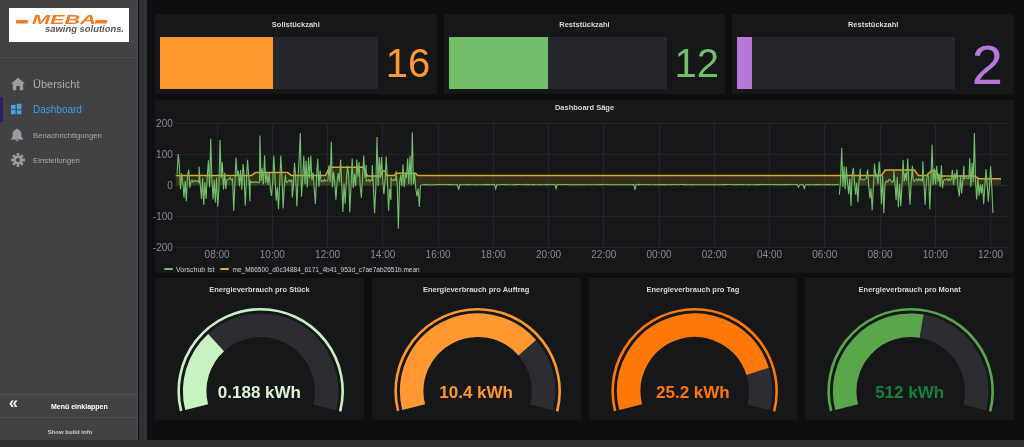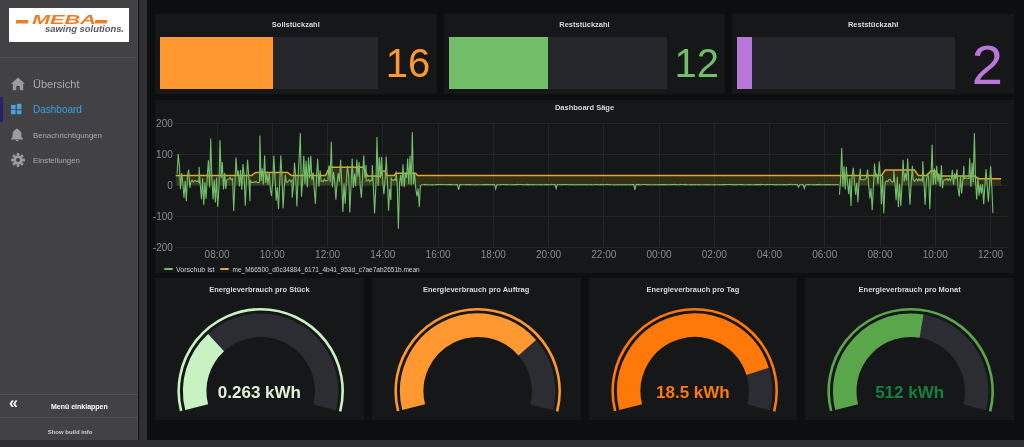--- a/index.html
+++ b/index.html
@@ -156,38 +156,39 @@
 <span style="display:inline-block;width:9px;height:2.5px;background:#e0a92a;vertical-align:middle;margin-left:4px;border-radius:1px"></span><span style="vertical-align:middle;margin-left:3px;font-size:6.5px">me_M66500_d0c34884_6171_4b41_953d_c7ae7ab2651b.mean</span>
 </div>
 </div>
 <div class="panel" style="left:155.0px;top:277.6px;width:208.75px;height:142.6px">
 <div class="ptitle" style="top:7px">Energieverbrauch pro Stück</div>
 <svg width="209" height="142" viewBox="0 0 209 142" style="position:absolute;left:0;top:0;overflow:visible">
         <path d="M 41.64 129.17 A 66.0 66.0 0 1 1 169.66 129.39" stroke="#2b2d32" stroke-width="23.5" fill="none"></path>
         <path d="M 41.64 129.17 A 66.0 66.0 0 0 1 61.09 64.54" stroke="#c8f2c2" stroke-width="23.5" fill="none"></path>
         <path d="M 26.11 133.04 A 82.0 82.0 0 1 1 185.17 133.32" stroke="#c8f2c2" stroke-width="2.6" fill="none"></path>
       </svg>
-<div class="gval" style="color:#dff3da">0.263 kWh</div>
+<div class="gval" style="color:#dff3da">0.188 kWh</div>
 </div>
     <div class="panel" style="left:371.75px;top:277.6px;width:208.75px;height:142.6px">
 <div class="ptitle" style="top:7px">Energieverbrauch pro Auftrag</div>
 <svg width="209" height="142" viewBox="0 0 209 142" style="position:absolute;left:0;top:0;overflow:visible">
         <path d="M 41.64 129.17 A 66.0 66.0 0 1 1 169.66 129.39" stroke="#2b2d32" stroke-width="23.5" fill="none"></path>
         <path d="M 41.64 129.17 A 66.0 66.0 0 0 1 155.26 69.64" stroke="#ff9830" stroke-width="23.5" fill="none"></path>
         <path d="M 26.11 133.04 A 82.0 82.0 0 1 1 185.17 133.32" stroke="#ff9830" stroke-width="2.6" fill="none"></path>
       </svg>
+<div class="gval" style="color:#ff9830">10.4 kWh</div>
 </div>
     <div class="panel" style="left:588.5px;top:277.6px;width:208.75px;height:142.6px">
 <div class="ptitle" style="top:7px">Energieverbrauch pro Tag</div>
 <svg width="209" height="142" viewBox="0 0 209 142" style="position:absolute;left:0;top:0;overflow:visible">
         <path d="M 41.64 129.17 A 66.0 66.0 0 1 1 169.66 129.39" stroke="#2b2d32" stroke-width="23.5" fill="none"></path>
         <path d="M 41.64 129.17 A 66.0 66.0 0 0 1 168.62 93.35" stroke="#ff780a" stroke-width="23.5" fill="none"></path>
         <path d="M 26.11 133.04 A 82.0 82.0 0 1 1 185.17 133.32" stroke="#ff780a" stroke-width="2.6" fill="none"></path>
       </svg>
-<div class="gval" style="color:#ff780a">18.5 kWh</div>
+<div class="gval" style="color:#ff780a">25.2 kWh</div>
 </div>
     <div class="panel" style="left:805.25px;top:277.6px;width:208.75px;height:142.6px">
 <div class="ptitle" style="top:7px">Energieverbrauch pro Monat</div>
 <svg width="209" height="142" viewBox="0 0 209 142" style="position:absolute;left:0;top:0;overflow:visible">
         <path d="M 41.64 129.17 A 66.0 66.0 0 1 1 169.66 129.39" stroke="#2b2d32" stroke-width="23.5" fill="none"></path>
         <path d="M 41.64 129.17 A 66.0 66.0 0 0 1 116.57 48.11" stroke="#5aa64b" stroke-width="23.5" fill="none"></path>
         <path d="M 26.11 133.04 A 82.0 82.0 0 1 1 185.17 133.32" stroke="#5aa64b" stroke-width="2.6" fill="none"></path>
       </svg>
 <div class="gval" style="color:#15803d">512 kWh</div>
 </div>

